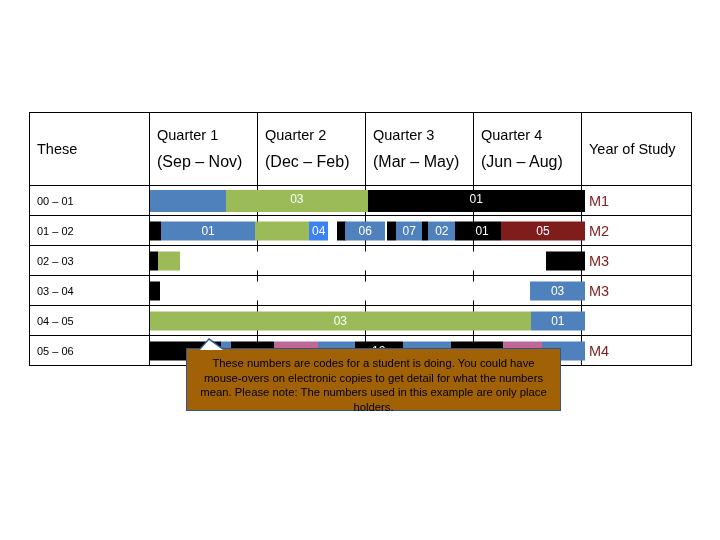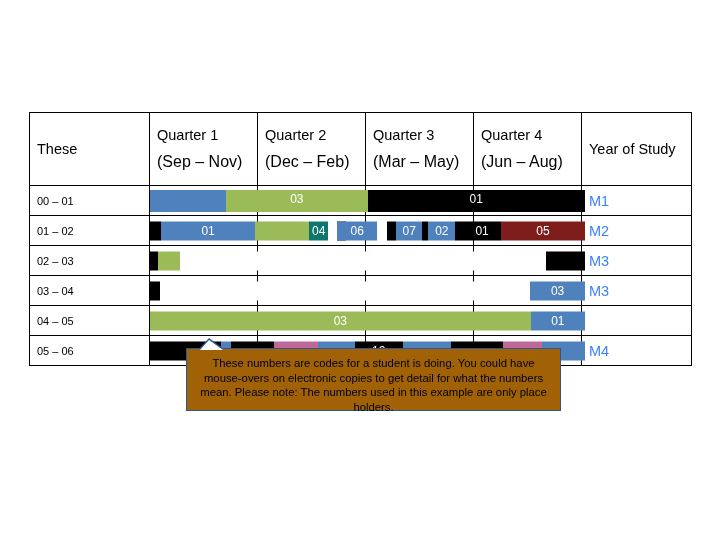--- a/index.html
+++ b/index.html
@@ -60,21 +60,21 @@
   tr.body-row { height: 30px; }
   td.year-label {
     font-size: 11px;
     padding-left: 7px !important;
     color: #000000;
     white-space: nowrap;
   }
   td.study-label {
     font-size: 14.5px;
     padding-left: 7px !important;
-    color: #3b82f6;
+    color: #7f1d1d;
     white-space: nowrap;
   }
   td.track {
     position: relative;
     padding: 0 !important;
     overflow: visible;
   }
 
   
   .strip {
@@ -198,23 +198,23 @@
           <td class="track"></td>
           <td class="study-label">M1</td>
         </tr>
         <tr class="body-row">
           <td class="year-label">01 – 02</td>
           <td class="track">
             <div class="strip" style="width: 435px;">
               <div class="seg" style="left: 0px; width: 11.31px; background: rgb(0, 0, 0);"></div>
               <div class="seg" style="left: 11.31px; width: 93.525px; background: rgb(79, 129, 189);"><span>01</span></div>
               <div class="seg" style="left: 104.835px; width: 54.375px; background: rgb(155, 187, 89);"></div>
-              <div class="seg" style="left: 159.21px; width: 19px; background: #0f766e;"><span>04</span></div>
+              <div class="seg" style="left: 159.21px; width: 19px; background: #3b82f6;"><span>04</span></div>
               <div class="seg" style="left: 187.05px; width: 9.135px; background: rgb(0, 0, 0);"></div>
-              <div class="seg" style="left: 187px; width: 40.455px; background: rgb(79, 129, 189);"><span>06</span></div>
+              <div class="seg" style="left: 195px; width: 40.455px; background: rgb(79, 129, 189);"><span>06</span></div>
               <div class="seg" style="left: 236.64px; width: 9.57px; background: rgb(0, 0, 0);"></div>
               <div class="seg" style="left: 246.21px; width: 26.1px; background: rgb(79, 129, 189);"><span>07</span></div>
               <div class="seg" style="left: 272.31px; width: 6.09px; background: rgb(0, 0, 0);"></div>
               <div class="seg" style="left: 278.4px; width: 26.97px; background: rgb(79, 129, 189);"><span>02</span></div>
               <div class="seg" style="left: 305.37px; width: 7.83px; background: rgb(0, 0, 0);"></div>
               <div class="seg" style="left: 313.2px; width: 37.845px; background: rgb(0, 0, 0);"><span>01</span></div>
               <div class="seg" style="left: 351.045px; width: 83.955px; background: #7f1d1d;"><span>05</span></div>
             </div>
           </td>
           <td class="track"></td>

